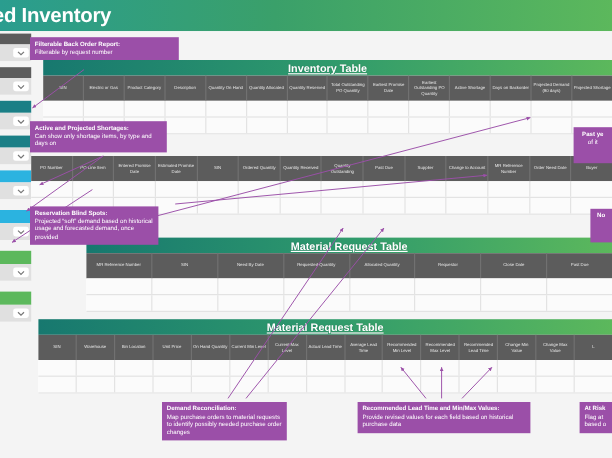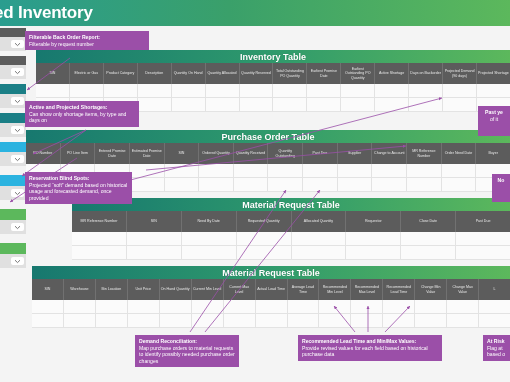--- a/index.html
+++ b/index.html
@@ -49,20 +49,21 @@
   }
   .sb-chip svg { display:block; }
 
   
   .tbl { position:absolute; background:#ffffff; }
   .tbl-title {
     height:13px; color:#ffffff; font-size:9px; font-weight:bold;
     display:flex; align-items:center; justify-content:center;
     text-shadow:0 0 1px rgba(0,0,0,.25);
     background:linear-gradient(90deg,#17786f 0%, #2f9a6c 50%, #5cb85c 100%);
+    text-decoration:underline;
   }
   .tbl-head { display:flex; height:21px; background:#5c5c5c; }
   .tbl-head .th {
     flex:1 1 0; min-width:0; border-right:1px solid #717171;
     color:#e8e8e8; font-size:3.6px; line-height:4.6px;
     display:flex; align-items:center; justify-content:center;
     text-align:center; padding:0 1px; overflow:hidden;
   }
   .tbl-head .th:last-child { border-right:none; }
   .tbl-body { background:#fbfbfb; }
@@ -225,21 +226,20 @@
           <div class="td"></div>
           <div class="td"></div>
           <div class="td"></div>
           <div class="td"></div>
           <div class="td"></div>
         </div>
       </div>
   </div>
 
   <div class="tbl" style="left:26px; top:104px; width:484px;">
-    <div class="tbl-title">Purchase Order Table</div>
     <div class="tbl-head">
         <div class="th">PO Number</div>
         <div class="th">PO Line Item</div>
         <div class="th">Entered Promise Date</div>
         <div class="th">Estimated Promise Date</div>
         <div class="th">SIN</div>
         <div class="th">Ordered Quantity</div>
         <div class="th">Quantity Received</div>
         <div class="th">Quantity Outstanding</div>
         <div class="th">Past Due</div>

